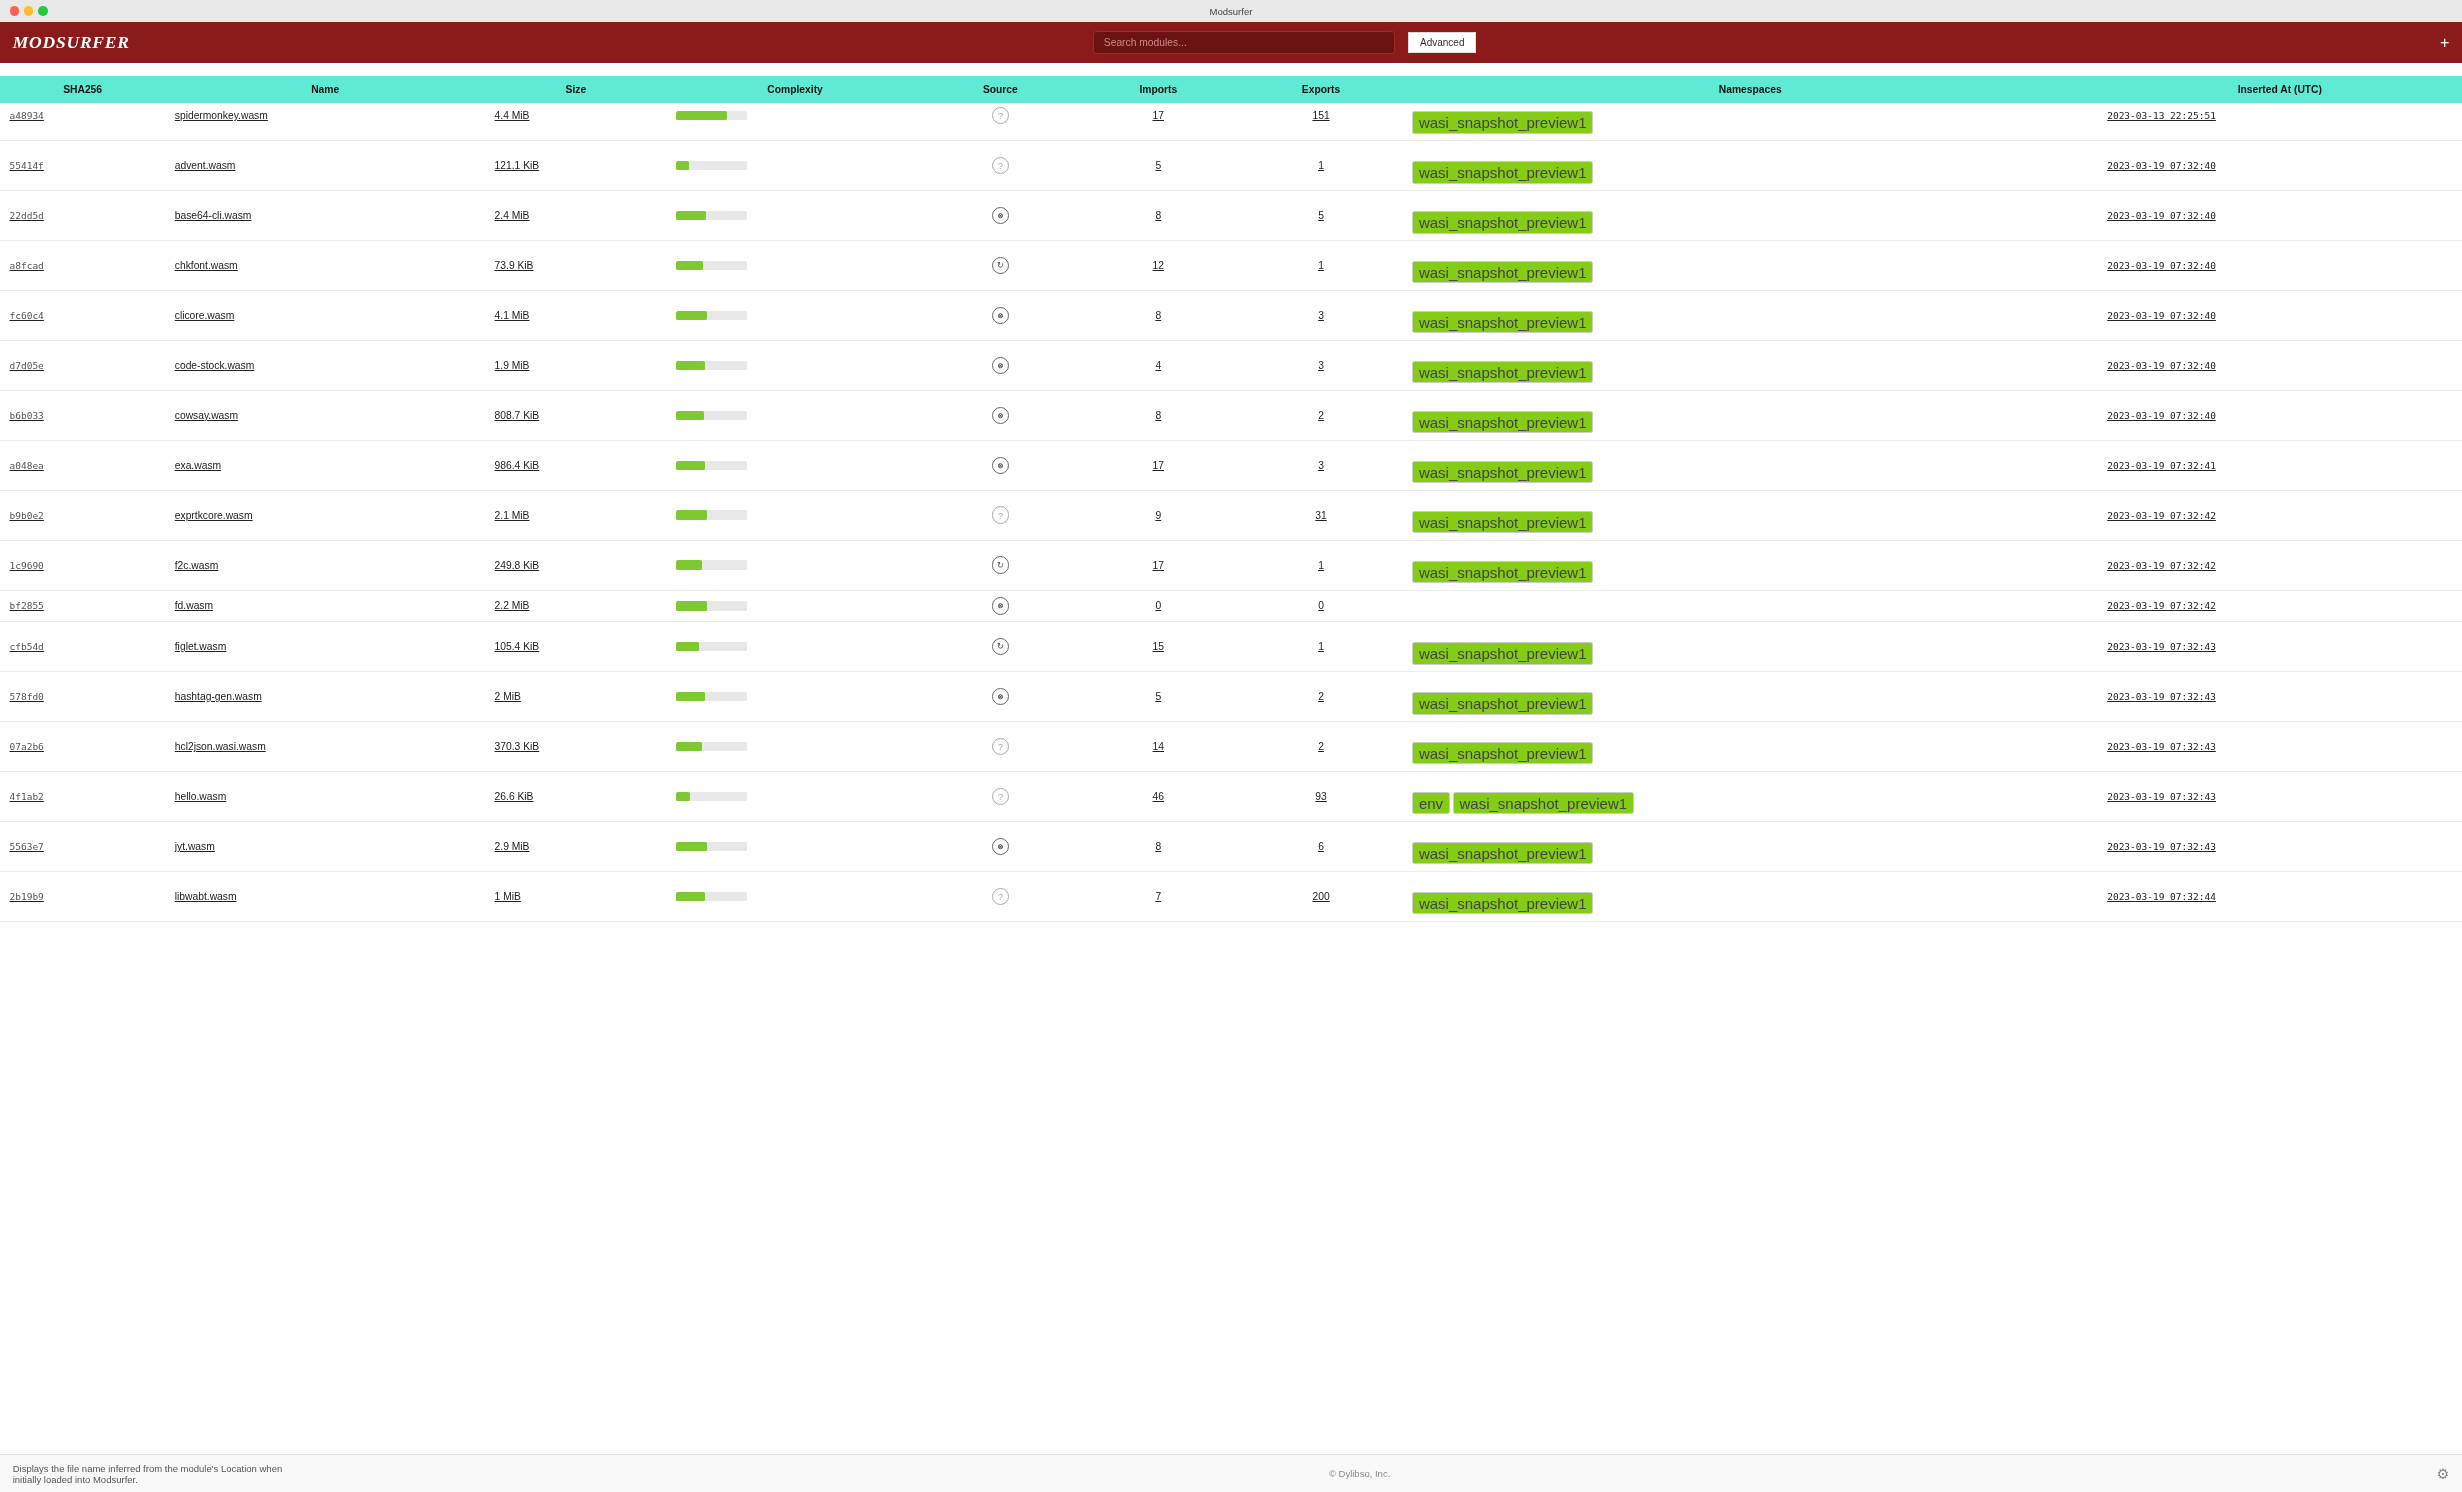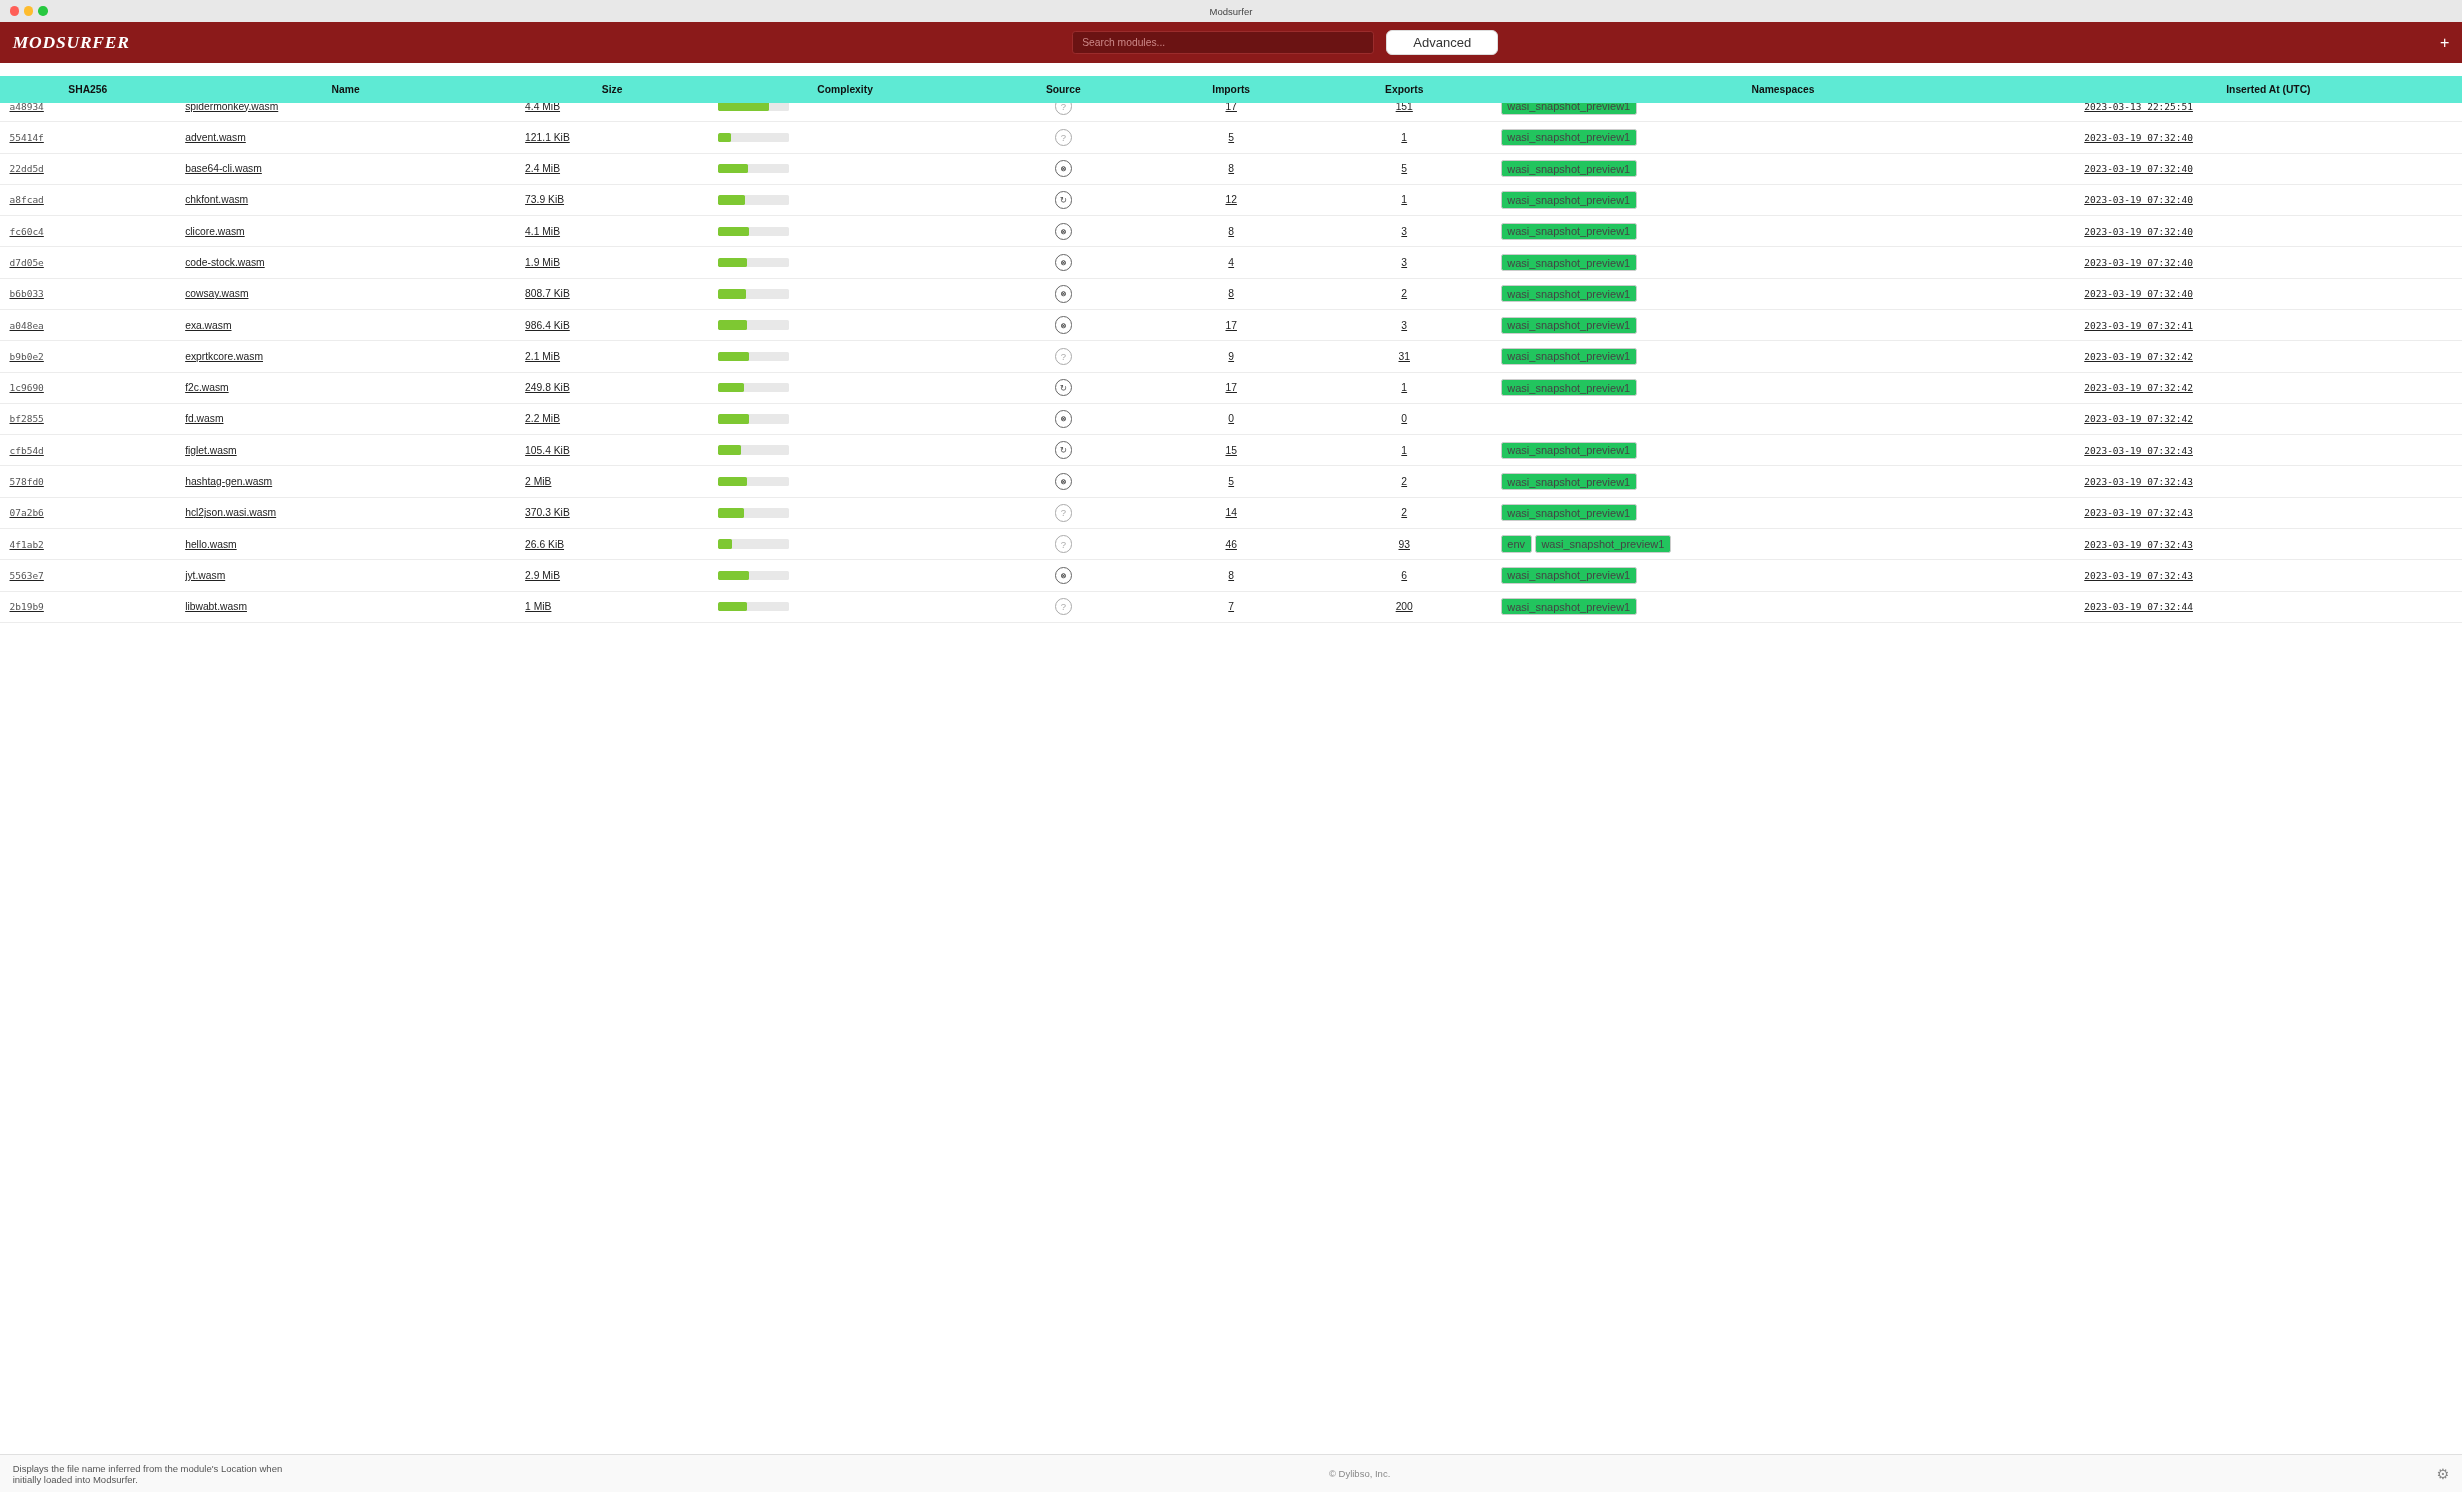--- a/index.html
+++ b/index.html
@@ -75,23 +75,23 @@
       border-radius: 3.2px;
       color: #fff;
       padding: 4.8px 9.5px;
       font-size: 10.3px;
       outline: none;
     }
     .search-input::placeholder { color: #cc8888; }
     .advanced-btn {
       background: #fff;
       border: 0.8px solid #ddd;
-      border-radius: 6px;
-      padding: 4px 26px;
-      font-size: 13px;
+      border-radius: 0;
+      padding: 4px 11px;
+      font-size: 10px;
       cursor: pointer;
       color: #333;
     }
     .plus-btn {
       background: none;
       border: none;
       color: #fff;
       font-size: 16px;
       cursor: pointer;
       margin-left: auto;
@@ -170,27 +170,28 @@
       font-weight: bold;
       font-size: 7.1px;
     }
     .source-icon.refresh {
       border: 1.6px solid #666;
       color: #555;
     }
 
     .namespace-tag {
       display: inline-block;
-      background: #22c55e;
+      background: #84cc16;
       border: 0.8px solid #ccc;
       border-radius: 2.4px;
       padding: 1.6px 5.6px;
-      font-size: 11px;
+      font-size: 15px;
       color: #444;
       margin-right: 3.2px;
+      margin-top: 14px;
     }
 
     .sha-cell { font-family: monospace; color: #555; font-size: 9.5px; }
     .date-cell { font-family: monospace; font-size: 9.5px; white-space: nowrap; }
     .number-cell { text-align: center; }
 
     
     .footer {
       background: #f9f9f9;
       border-top: 0.8px solid #e0e0e0;

